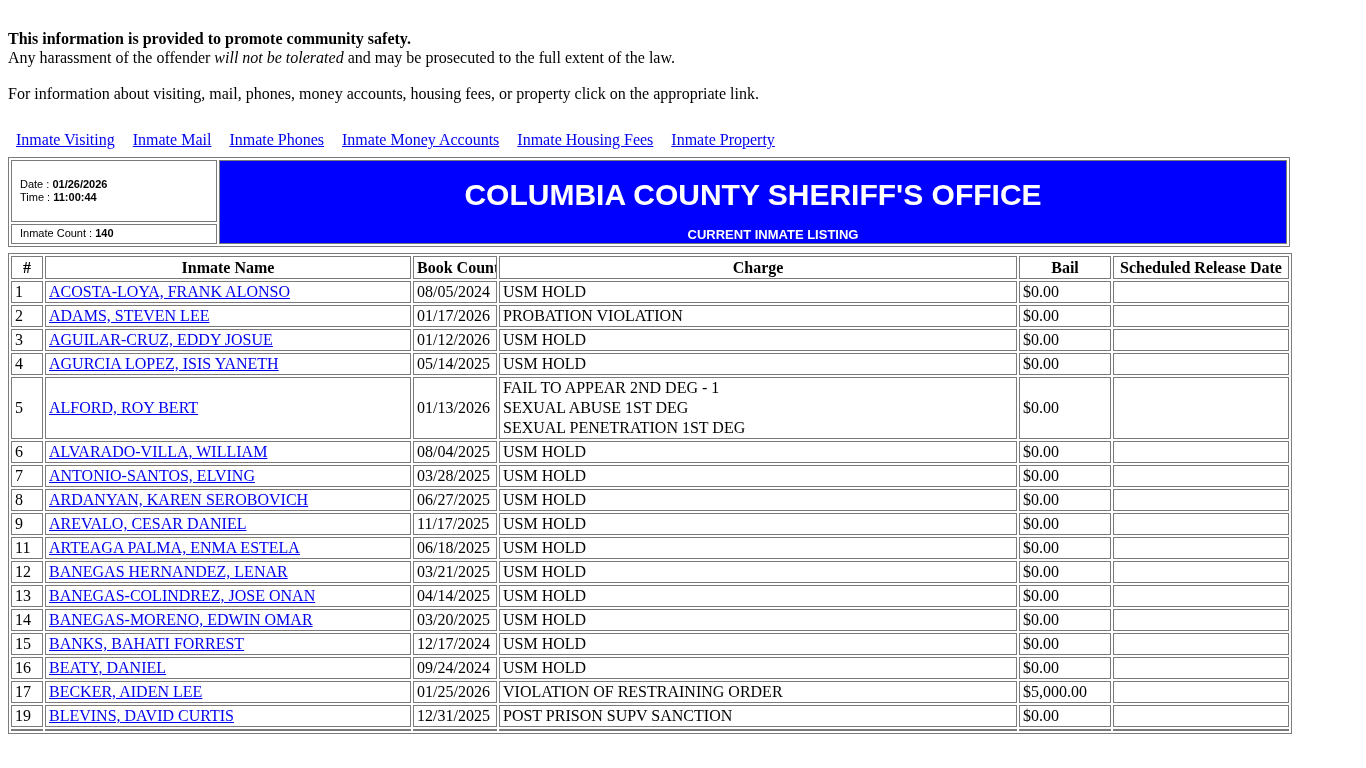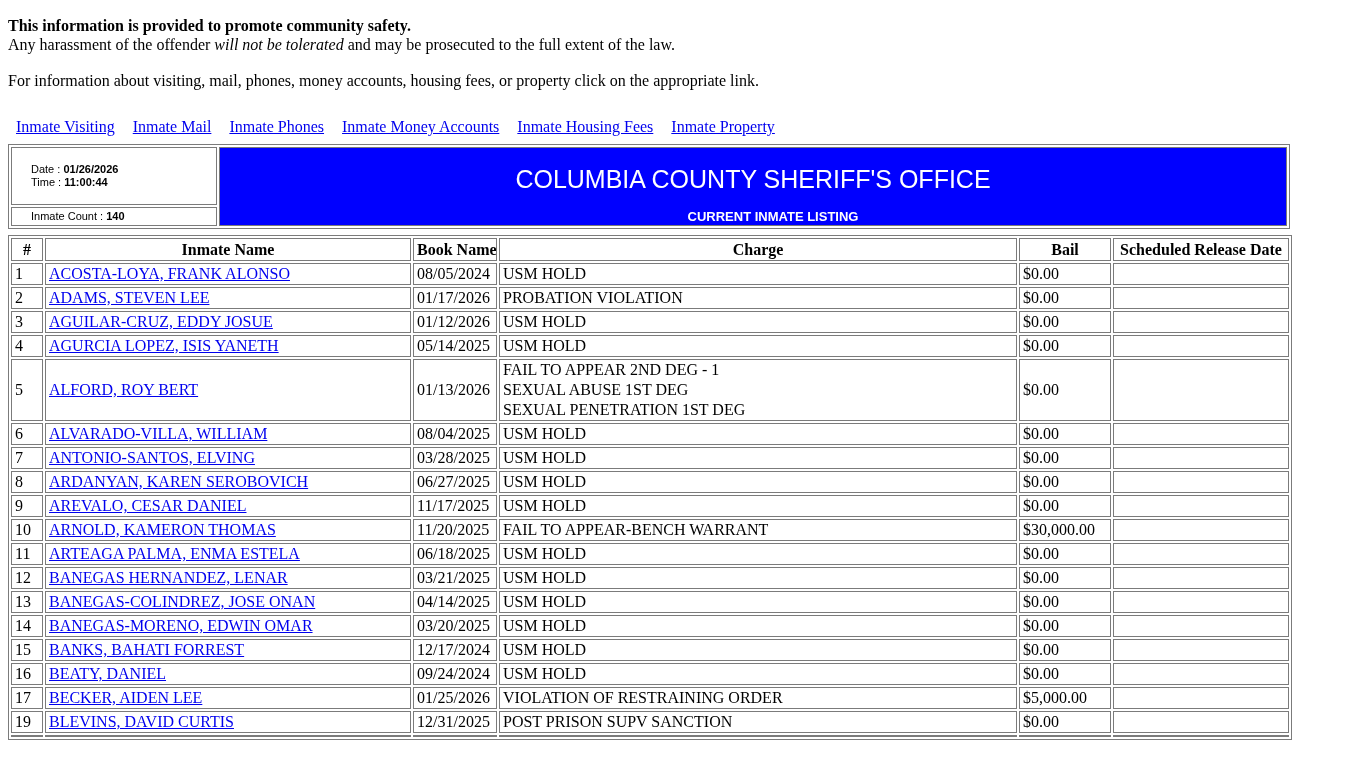--- a/index.html
+++ b/index.html
@@ -6,21 +6,21 @@
     margin: 0;
     padding: 0;
     background: #ffffff;
     font-family: "Liberation Serif", serif;
     font-size: 16px;
     color: #000000;
   }
   body { padding: 8px; width: 1350px; overflow: hidden; }
 
   
-  .intro { margin: 8px 0 0 0; line-height: 19px; }
+  .intro { margin: 21px 0 0 0; line-height: 19px; }
   .intro .bold-line { font-weight: bold; }
   .info-line { margin: 17px 0 0 0; line-height: 19px; }
 
   
   .nav-links { margin: 27px 0 0 8px; line-height: 19px; }
   a { color: #0000EE; text-decoration: underline; }
   .nav-links a { margin-right: 14px; }
 
   
   table.header-table {
@@ -33,33 +33,33 @@
   }
   table.header-table td {
     border: 1px solid #7b7b7b;
     box-sizing: border-box;
     vertical-align: middle;
   }
   td.info-cell {
     font-family: "Liberation Sans", sans-serif;
     font-size: 11px;
     line-height: 13px;
-    padding-left: 19px;
+    padding-left: 8px;
     background: #ffffff;
   }
   td.row1-cell { height: 54px; }
   td.row2-cell { height: 18px; }
   td.banner-cell {
     background: #0000FF;
     border: 1px solid #1a1a1a;
     text-align: center;
     color: #ffffff;
     font-family: "Liberation Sans", sans-serif;
   }
-  .banner-title { font-size: 25px; font-weight: normal; margin-bottom: 15px; margin-top: 16px; }
+  .banner-title { font-size: 30px; font-weight: bold; margin-bottom: 15px; margin-top: 16px; }
   .banner-subtitle { font-size: 13px; font-weight: bold; padding-left: 40px; }
 
   
   table.listing {
     width: 1282px;
     margin-top: 6px;
     border-collapse: separate;
     border-spacing: 2px;
     border: 1px solid #7b7b7b;
     table-layout: fixed;
@@ -126,21 +126,21 @@
       <col style="width:366px">
       <col style="width:84px">
     <col style="width:518px">
       <col style="width:92px">
       <col style="width:176px">
   </colgroup>
   <thead>
     <tr>
       <th>#</th>
       <th>Inmate Name</th>
-      <th>Book Name</th>
+      <th>Book Count</th>
       <th>Charge</th>
       <th>Bail</th>
       <th>Scheduled Release Date</th>
     </tr>
   </thead>
   <tbody>
   <tr>
     <td>1</td>
     <td><a href="#">ACOSTA-LOYA, FRANK ALONSO</a></td>
     <td>08/05/2024</td>
@@ -234,30 +234,20 @@
     <td>9</td>
     <td><a href="#">AREVALO, CESAR DANIEL</a></td>
     <td>11/17/2025</td>
     <td>
           <div class="charge-line">USM HOLD</div>
         </td>
     <td>$0.00</td>
     <td></td>
   </tr>
 
-  <tr>
-    <td>10</td>
-    <td><a href="#">ARNOLD, KAMERON THOMAS</a></td>
-    <td>11/20/2025</td>
-    <td>
-          <div class="charge-line">FAIL TO APPEAR-BENCH WARRANT</div>
-        </td>
-    <td>$30,000.00</td>
-    <td></td>
-  </tr>
 
   <tr>
     <td>11</td>
     <td><a href="#">ARTEAGA PALMA, ENMA ESTELA</a></td>
     <td>06/18/2025</td>
     <td>
           <div class="charge-line">USM HOLD</div>
         </td>
     <td>$0.00</td>
     <td></td>

